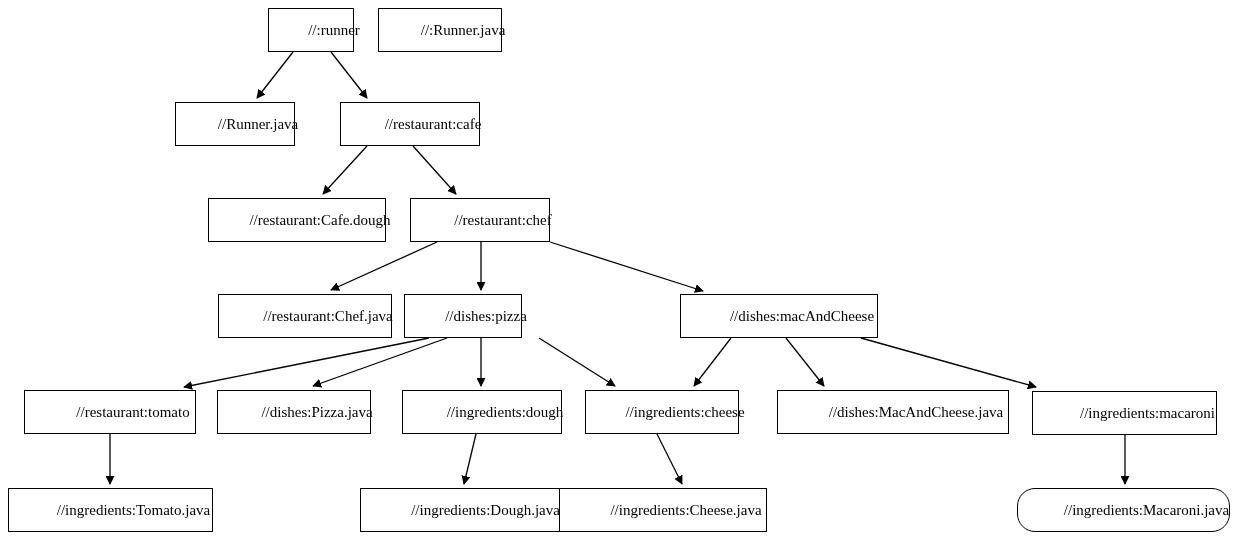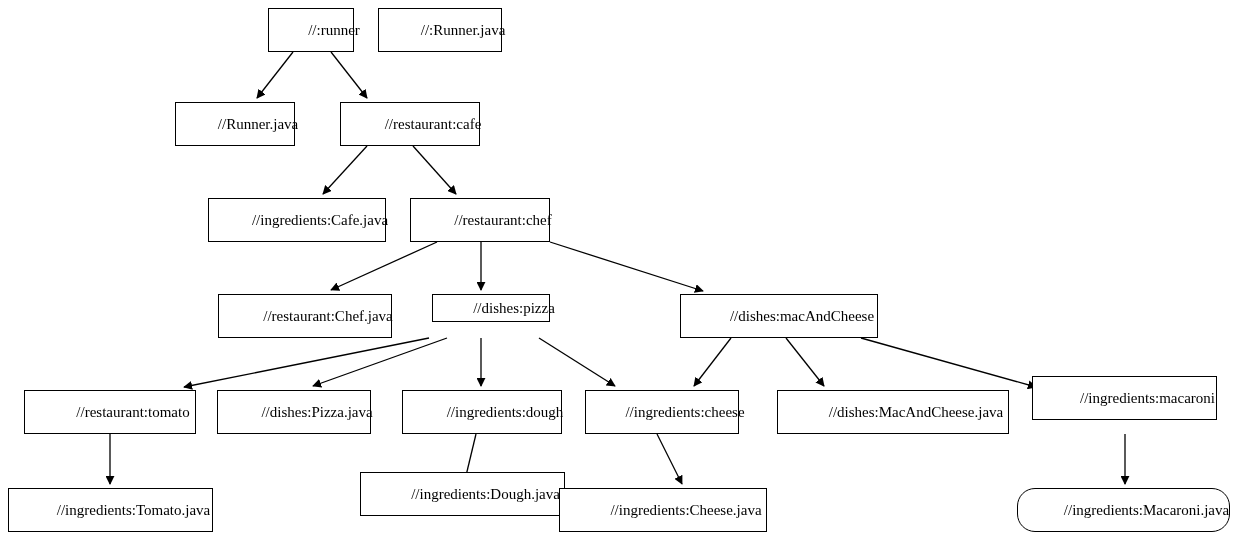--- a/index.html
+++ b/index.html
@@ -81,56 +81,56 @@
       <div class="node" style="left: 378px; top: 8px; width: 124px; height: 44px; text-align: right;">
         <span>//:Runner.java</span>
       </div>
       <div class="node" style="left: 175px; top: 102px; width: 120px; height: 44px;">
         <span>//Runner.java</span>
       </div>
       <div class="node" style="left: 320px; top: 102px; width: 140px; height: 44px; margin-left: 20px;">
         <span>//restaurant:cafe</span>
       </div>
       <div class="node" style="left: 208px; top: 198px; width: 178px; height: 44px;">
-        <span>//ingredients:Cafe.java</span>
+        <span>//restaurant:Cafe.dough</span>
       </div>
       <div class="node" style="left: 410px; top: 198px; width: 140px; height: 44px;">
         <span>//restaurant:chef</span>
       </div>
       <div class="node" style="left: 218px; top: 294px; width: 174px; height: 44px;">
         <span>//restaurant:Chef.java</span>
       </div>
-      <div class="node" style="left: 432px; top: 294px; width: 118px; height: 28px;">
+      <div class="node" style="left: 404px; top: 294px; width: 118px; height: 44px;">
         <span>//dishes:pizza</span>
       </div>
       <div class="node" style="left: 680px; top: 294px; width: 198px; height: 44px;">
         <span>//dishes:macAndCheese</span>
       </div>
       <div class="node" style="left: 24px; top: 390px; width: 172px; height: 44px;">
         <span>//restaurant:tomato</span>
       </div>
       <div class="node" style="left: 217px; top: 390px; width: 154px; height: 44px;">
         <span>//dishes:Pizza.java</span>
       </div>
       <div class="node" style="left: 402px; top: 390px; width: 160px; height: 44px;">
         <span>//ingredients:dough</span>
       </div>
       <div class="node" style="left: 585px; top: 390px; width: 154px; height: 44px;">
         <span>//ingredients:cheese</span>
       </div>
       <div class="node" style="left: 777px; top: 390px; width: 232px; height: 44px;">
         <span>//dishes:MacAndCheese.java</span>
       </div>
-      <div class="node" style="left: 1032px; top: 376px; width: 185px; height: 44px;">
+      <div class="node" style="left: 1032px; top: 391px; width: 185px; height: 44px;">
         <span>//ingredients:macaroni</span>
       </div>
       <div class="node" style="left: 8px; top: 488px; width: 205px; height: 44px;">
         <span>//ingredients:Tomato.java</span>
       </div>
-      <div class="node" style="left: 360px; top: 472px; width: 205px; height: 44px;">
+      <div class="node" style="left: 360px; top: 488px; width: 205px; height: 44px;">
         <span>//ingredients:Dough.java</span>
       </div>
       <div class="node" style="left: 559px; top: 488px; width: 208px; height: 44px;">
         <span>//ingredients:Cheese.java</span>
       </div>
       <div class="node" style="left: 1017px; top: 488px; width: 213px; height: 44px; border-radius: 18px;">
         <span>//ingredients:Macaroni.java</span>
       </div>
     </div>
 </div>

